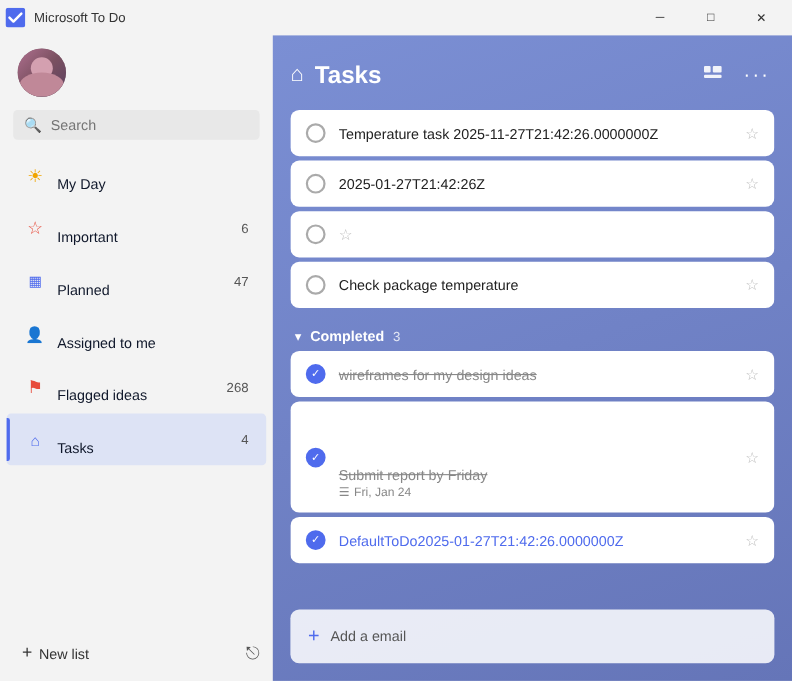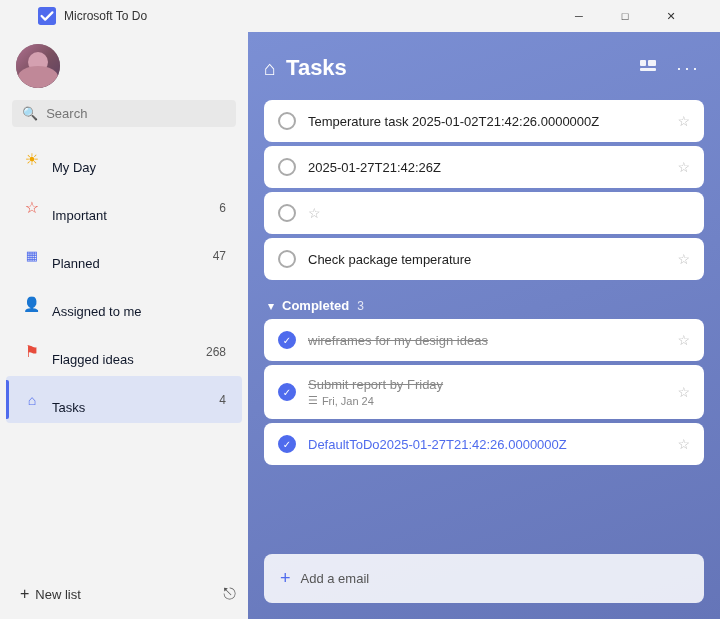--- a/index.html
+++ b/index.html
@@ -4,24 +4,23 @@
   <style>
     * { box-sizing: border-box; margin: 0; padding: 0; }
     body { font-family: 'Segoe UI', Arial, sans-serif; width: 720px; height: 619px; overflow: hidden; background: #f3f3f3; display: flex; flex-direction: column; }
 
     
     .titlebar {
       height: 32px;
       background: #f3f3f3;
       display: flex;
       align-items: center;
-      padding: 0 26px;
+      padding: 0 5px;
       justify-content: space-between;
       flex-shrink: 0;
-      margin-left: 12px;
     }
     .titlebar-left { display: flex; align-items: center; gap: 8px; }
     .titlebar-logo { width: 18px; height: 18px; }
     .titlebar-title { font-size: 12px; color: #333; }
     .titlebar-controls { display: flex; gap: 0; }
     .titlebar-btn { width: 46px; height: 32px; display: flex; align-items: center; justify-content: center; font-size: 11px; color: #333; cursor: pointer; background: transparent; border: none; }
 
     
     .app-container {
       display: flex;
@@ -324,21 +323,21 @@
         <div class="header-icon-btn">
           <span style="font-size:18px; letter-spacing:2px;">···</span>
         </div>
       </div>
     </div>
 
     <div class="tasks-list">
 
       <div class="task-item">
         <div class="task-circle"></div>
-        <span class="task-text">Temperature task 2025-01-02T21:42:26.0000000Z</span>
+        <span class="task-text">Temperature task 2025-11-27T21:42:26.0000000Z</span>
         <span class="task-star">☆</span>
       </div>
 
       <div class="task-item">
         <div class="task-circle"></div>
         <span class="task-text">2025-01-27T21:42:26Z</span>
         <span class="task-star">☆</span>
       </div>
 
       <div class="task-item">
@@ -362,21 +361,21 @@
         <div class="completed-tasks">
 
           <div class="task-item">
             <div class="task-circle completed">✓</div>
             <span class="task-text strikethrough">wireframes for my design ideas</span>
             <span class="task-star">☆</span>
           </div>
 
           <div class="task-item">
             <div class="task-circle completed">✓</div>
-            <div style="flex:1; display:flex; flex-direction:column;">
+            <div style="flex:1; display:flex; flex-direction:column;margin-top:47px;">
               <span class="task-text strikethrough">Submit report by Friday</span>
               <span class="sub-text">
                 <span>☰</span>
                 <span>Fri, Jan 24</span>
               </span>
             </div>
             <span class="task-star">☆</span>
           </div>
 
           <div class="task-item">

